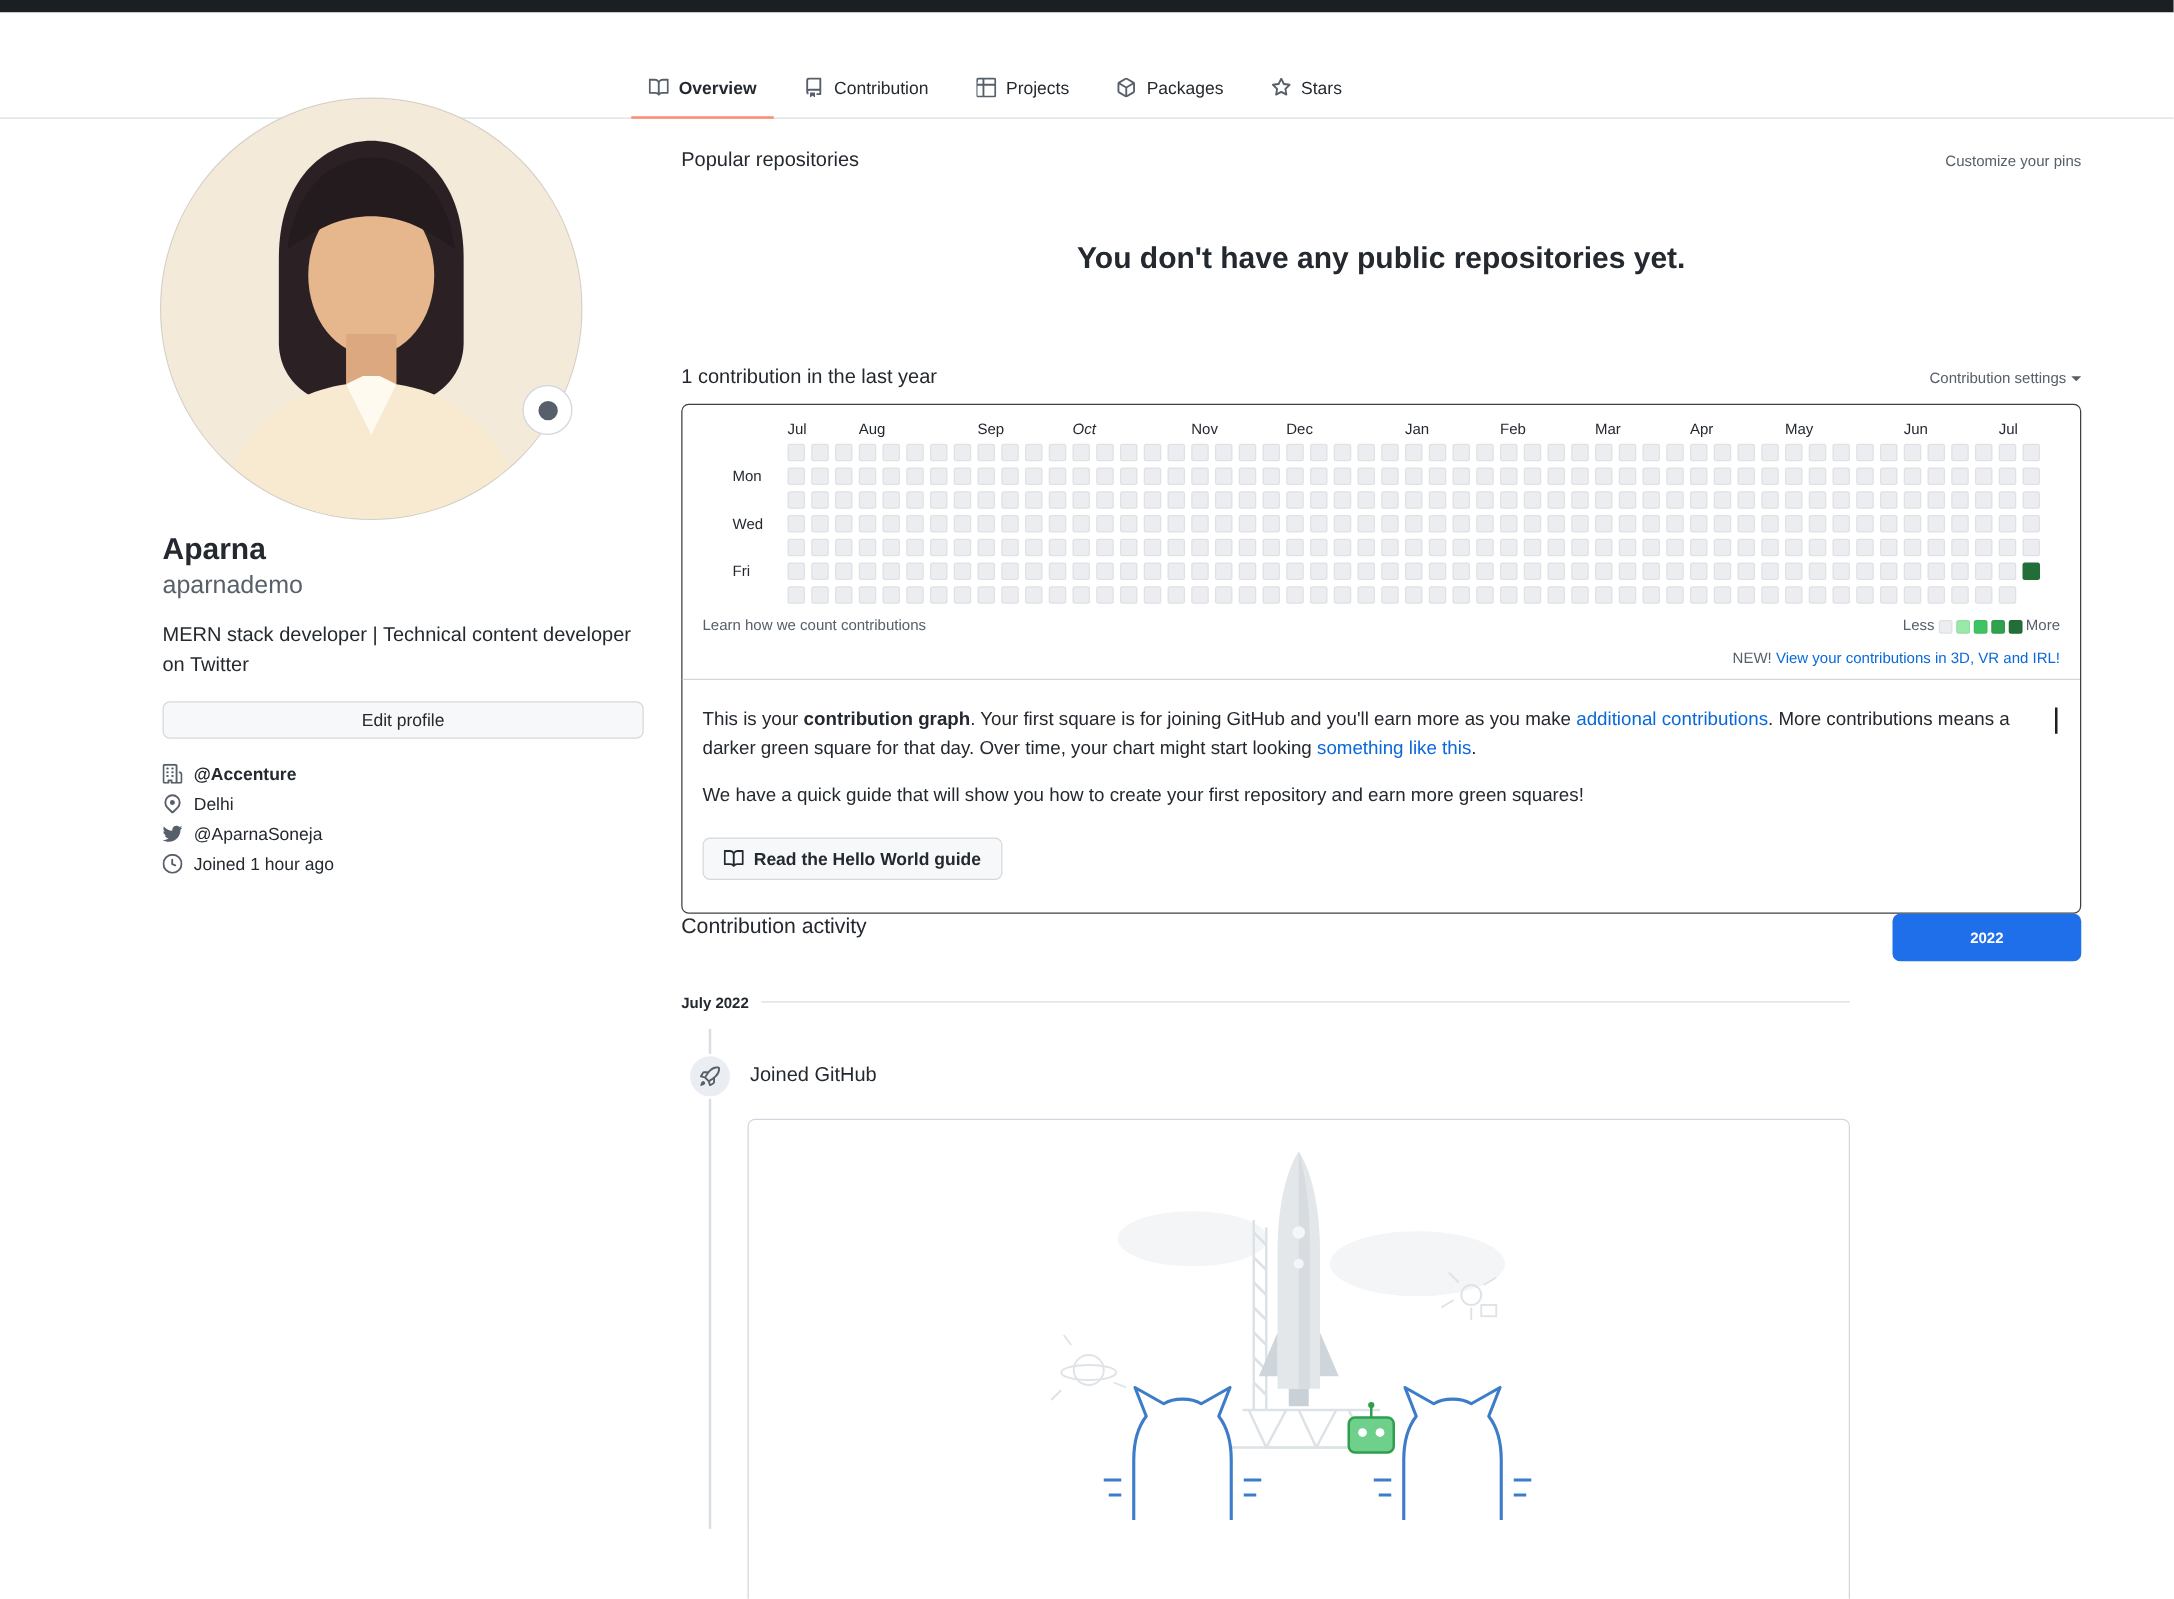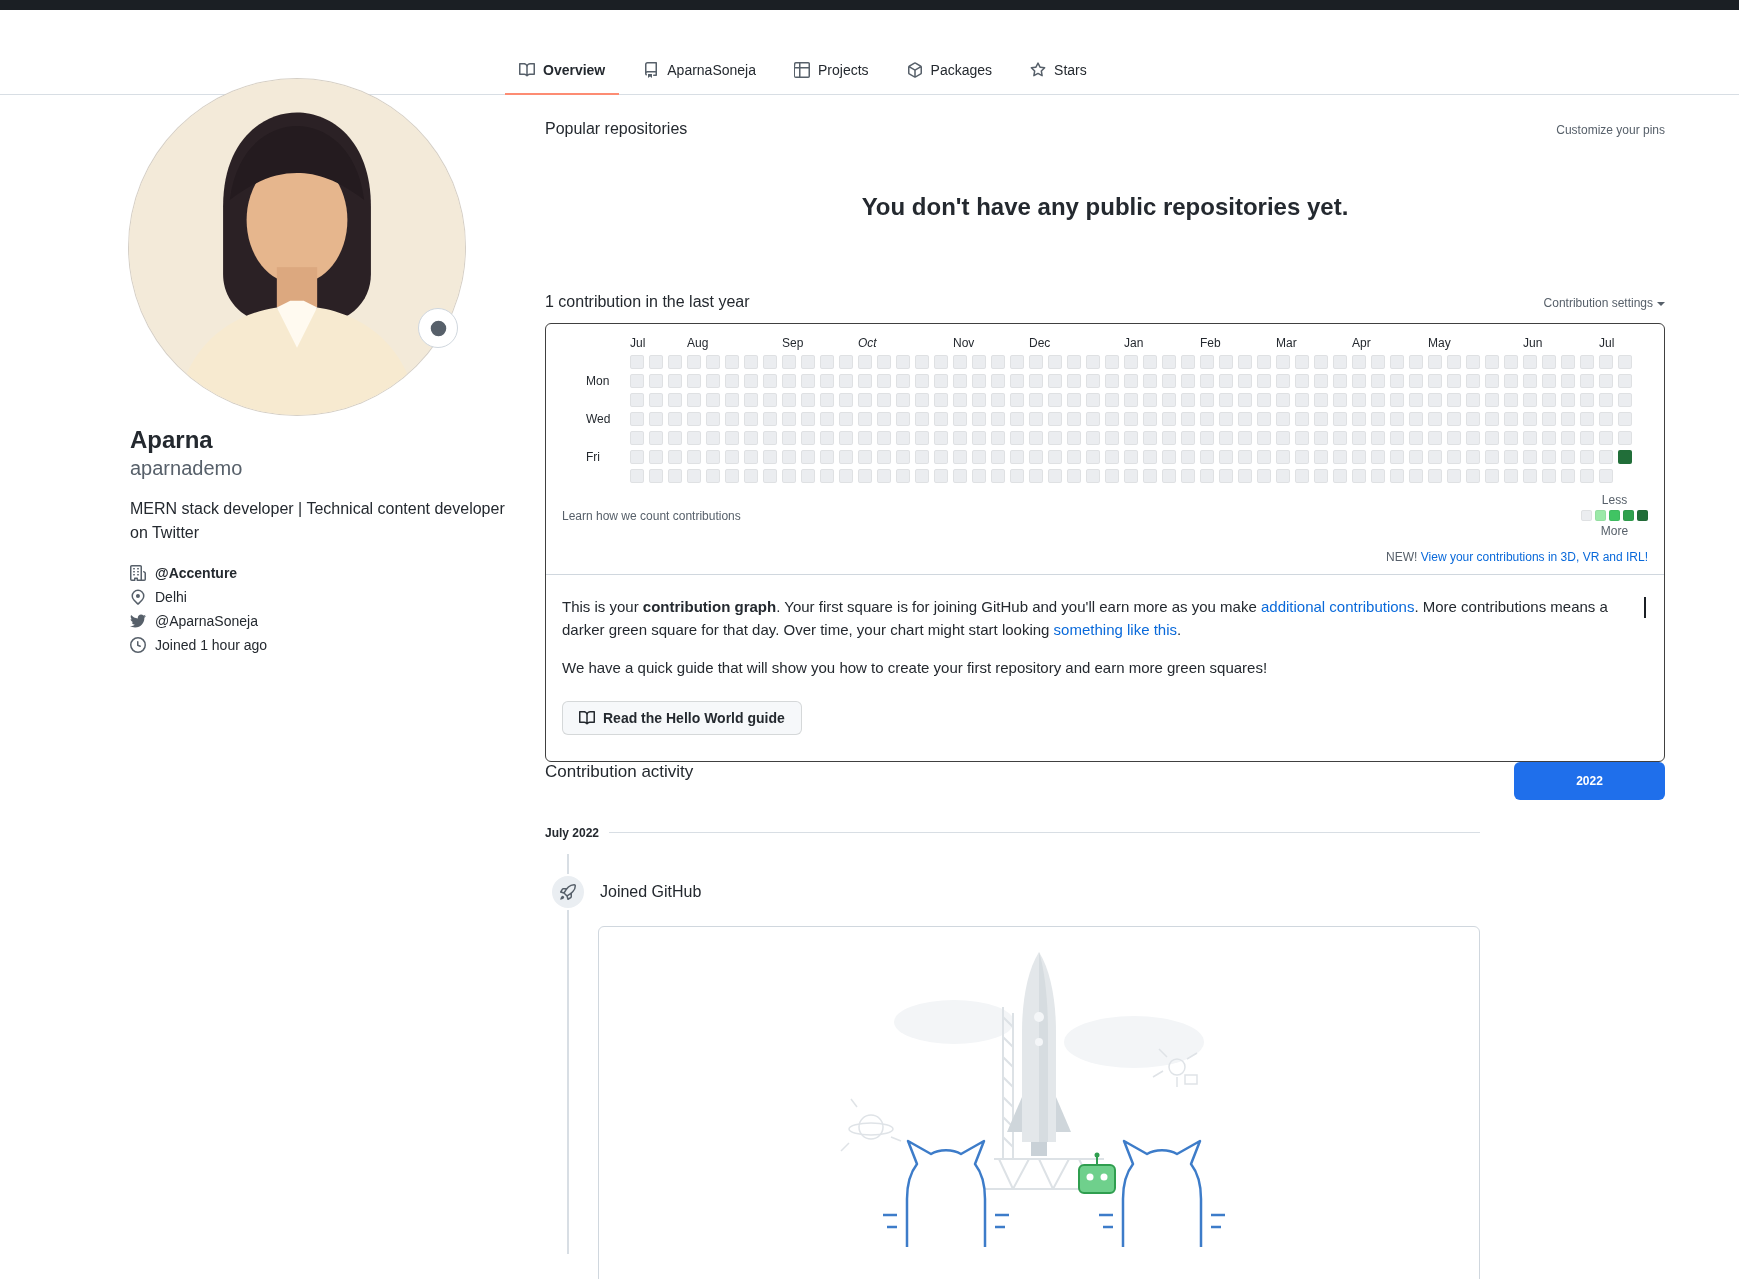--- a/index.html
+++ b/index.html
@@ -52,21 +52,21 @@
   .graph-area { padding:12px 16px 10px; }
   .months { position:relative; height:17px; margin-left:68px; font-size:12px; color:#24292f; }
   .months span { position:absolute; top:0; }
   .graph-body { display:flex; margin-top:2px; }
   .day-labels { width:68px; position:relative; font-size:12px; color:#24292f; }
   .day-labels span { position:absolute; left:24px; height:14px; line-height:14px; }
   .cells { display:grid; grid-template-rows:repeat(7,14px); grid-auto-flow:column; grid-auto-columns:14px; gap:5px; }
   .cell { border-radius:2px; background:#ebedf0; outline:1px solid rgba(27,31,36,0.06); outline-offset:-1px; cursor:pointer; }
   .graph-footer { display:flex; justify-content:space-between; align-items:center; margin-top:10px;
       font-size:12px; color:#57606a; }
-  .legend { display:flex; align-items:center; gap:3px;flex-direction:column; }
+  .legend { display:flex; align-items:flex-end; gap:3px; }
   .legend .sq { width:11px; height:11px; border-radius:2px; outline:1px solid rgba(27,31,36,0.06); outline-offset:-1px; }
   .new-line { text-align:right; font-size:12px; color:#57606a; margin-top:12px; }
   .new-line a { color:#0969da; text-decoration:none; cursor:pointer; }
   .divider { border-top:1px solid #d0d7de; }
   .guide-area { padding:20px 16px 26px; font-size:15px; line-height:1.55; }
   .guide-area p { margin-bottom:14px; position:relative; }
   .guide-area a { color:#0969da; text-decoration:none; cursor:pointer; }
   .text-caret { position:absolute; right:2px; top:2px; width:2px; height:21px; background:#1b1f24; }
   .guide-btn { display:inline-flex; align-items:center; gap:8px; margin-top:8px; padding:8px 16px;
       background:#f6f8fa; border:1px solid rgba(27,31,36,0.15); border-radius:6px; font-size:14px;
@@ -102,21 +102,21 @@
     <a class="tab active">
       <svg viewBox="0 0 16 16">
           <path d="M0 1.75A.75.75 0 0 1 .75 1h4.253c1.227 0 2.317.59 3 1.501A3.743 3.743 0 0 1 11.006 1h4.245a.75.75 0 0 1 .75.75v10.5a.75.75 0 0 1-.75.75h-4.507a2.25 2.25 0 0 0-1.591.659l-.622.621a.75.75 0 0 1-1.06 0l-.622-.621A2.25 2.25 0 0 0 5.258 13H.75a.75.75 0 0 1-.75-.75Zm7.251 10.324.004-5.073-.002-2.253A2.25 2.25 0 0 0 5.003 2.5H1.5v9h3.757a3.75 3.75 0 0 1 1.994.574ZM8.755 4.75l-.004 7.322a3.752 3.752 0 0 1 1.992-.572H14.5v-9h-3.495a2.25 2.25 0 0 0-2.25 2.25Z"></path>
         </svg>
       <span>Overview</span>
     </a>
     <a class="tab">
       <svg viewBox="0 0 16 16">
           <path d="M2 2.5A2.5 2.5 0 0 1 4.5 0h8.75a.75.75 0 0 1 .75.75v12.5a.75.75 0 0 1-.75.75h-2.5a.75.75 0 0 1 0-1.5h1.75v-2h-8a1 1 0 0 0-.714 1.7.75.75 0 1 1-1.072 1.05A2.495 2.495 0 0 1 2 11.5Zm10.5-1h-8a1 1 0 0 0-1 1v6.708A2.486 2.486 0 0 1 4.5 9h8ZM5 12.25a.25.25 0 0 1 .25-.25h3.5a.25.25 0 0 1 .25.25v3.25a.25.25 0 0 1-.4.2l-1.45-1.087a.249.249 0 0 0-.3 0L5.4 15.7a.25.25 0 0 1-.4-.2Z"></path>
         </svg>
-      <span>AparnaSoneja</span>
+      <span>Contribution</span>
     </a>
     <a class="tab">
       <svg viewBox="0 0 16 16">
           <path d="M0 1.75C0 .784.784 0 1.75 0h12.5C15.216 0 16 .784 16 1.75v12.5A1.75 1.75 0 0 1 14.25 16H1.75A1.75 1.75 0 0 1 0 14.25ZM6.5 6.5v8h7.75a.25.25 0 0 0 .25-.25V6.5Zm8-1.5V1.75a.25.25 0 0 0-.25-.25H6.5V5Zm-13.5 1.5v7.75c0 .138.112.25.25.25H5v-8Zm0-1.5H5V1.5H1.75a.25.25 0 0 0-.25.25Z"></path>
         </svg>
       <span>Projects</span>
     </a>
     <a class="tab">
       <svg viewBox="0 0 16 16">
           <path d="m8.878.392 5.25 3.045c.54.314.872.89.872 1.514v6.098a1.75 1.75 0 0 1-.872 1.514l-5.25 3.045a1.75 1.75 0 0 1-1.756 0l-5.25-3.045A1.75 1.75 0 0 1 1 11.049V4.951c0-.624.332-1.201.872-1.514L7.122.392a1.75 1.75 0 0 1 1.756 0ZM7.875 1.69l-4.63 2.685L8 7.133l4.755-2.758-4.63-2.685a.248.248 0 0 0-.25 0ZM2.5 5.677v5.372c0 .09.047.171.125.216l4.625 2.683V8.432Zm6.25 8.271 4.625-2.683a.25.25 0 0 0 .125-.216V5.677L8.75 8.432Z"></path>
@@ -150,20 +150,21 @@
         <circle cx="8" cy="8" r="6.6" stroke="#57606a" stroke-width="1.4"></circle>
         <circle cx="5.7" cy="6.6" r="0.95" fill="#57606a" stroke="none"></circle>
         <circle cx="10.3" cy="6.6" r="0.95" fill="#57606a" stroke="none"></circle>
         <path d="M5.2 9.6 a3.2 2.6 0 0 0 5.6 0" stroke="#57606a" stroke-width="1.3" stroke-linecap="round"></path>
       </svg>
     </button>
 
     <h1 class="p-name">Aparna</h1>
     <div class="p-login">aparnademo</div>
     <div class="p-bio">MERN stack developer | Technical content developer on Twitter</div>
+    <button class="edit-btn">Edit profile</button>
 
     <div class="details">
       <div class="detail-row org">
         <svg viewBox="0 0 16 16">
             <path d="M1.75 16A1.75 1.75 0 0 1 0 14.25V1.75C0 .784.784 0 1.75 0h8.5C11.216 0 12 .784 12 1.75v12.5c0 .085-.006.168-.018.25h2.268a.25.25 0 0 0 .25-.25V8.285a.25.25 0 0 0-.111-.208l-1.055-.703a.749.749 0 1 1 .832-1.248l1.055.703c.487.325.779.871.779 1.456v5.965A1.75 1.75 0 0 1 14.25 16h-3.5a.766.766 0 0 1-.197-.026c-.099.017-.2.026-.303.026h-3a.75.75 0 0 1-.75-.75V14h-1v1.25a.75.75 0 0 1-.75.75Zm-.25-1.75c0 .138.112.25.25.25H4v-1.25a.75.75 0 0 1 .75-.75h2.5a.75.75 0 0 1 .75.75v1.25h2.25a.25.25 0 0 0 .25-.25V1.75a.25.25 0 0 0-.25-.25h-8.5a.25.25 0 0 0-.25.25ZM3.75 6h.5a.75.75 0 0 1 0 1.5h-.5a.75.75 0 0 1 0-1.5ZM3 3.75A.75.75 0 0 1 3.75 3h.5a.75.75 0 0 1 0 1.5h-.5A.75.75 0 0 1 3 3.75Zm4 3A.75.75 0 0 1 7.75 6h.5a.75.75 0 0 1 0 1.5h-.5A.75.75 0 0 1 7 6.75ZM7.75 3h.5a.75.75 0 0 1 0 1.5h-.5a.75.75 0 0 1 0-1.5ZM3 9.75A.75.75 0 0 1 3.75 9h.5a.75.75 0 0 1 0 1.5h-.5A.75.75 0 0 1 3 9.75ZM7.75 9h.5a.75.75 0 0 1 0 1.5h-.5a.75.75 0 0 1 0-1.5Z"></path>
           </svg>
         <span class="d-text">@Accenture</span>
       </div>
       <div class="detail-row">
         <svg viewBox="0 0 16 16">

